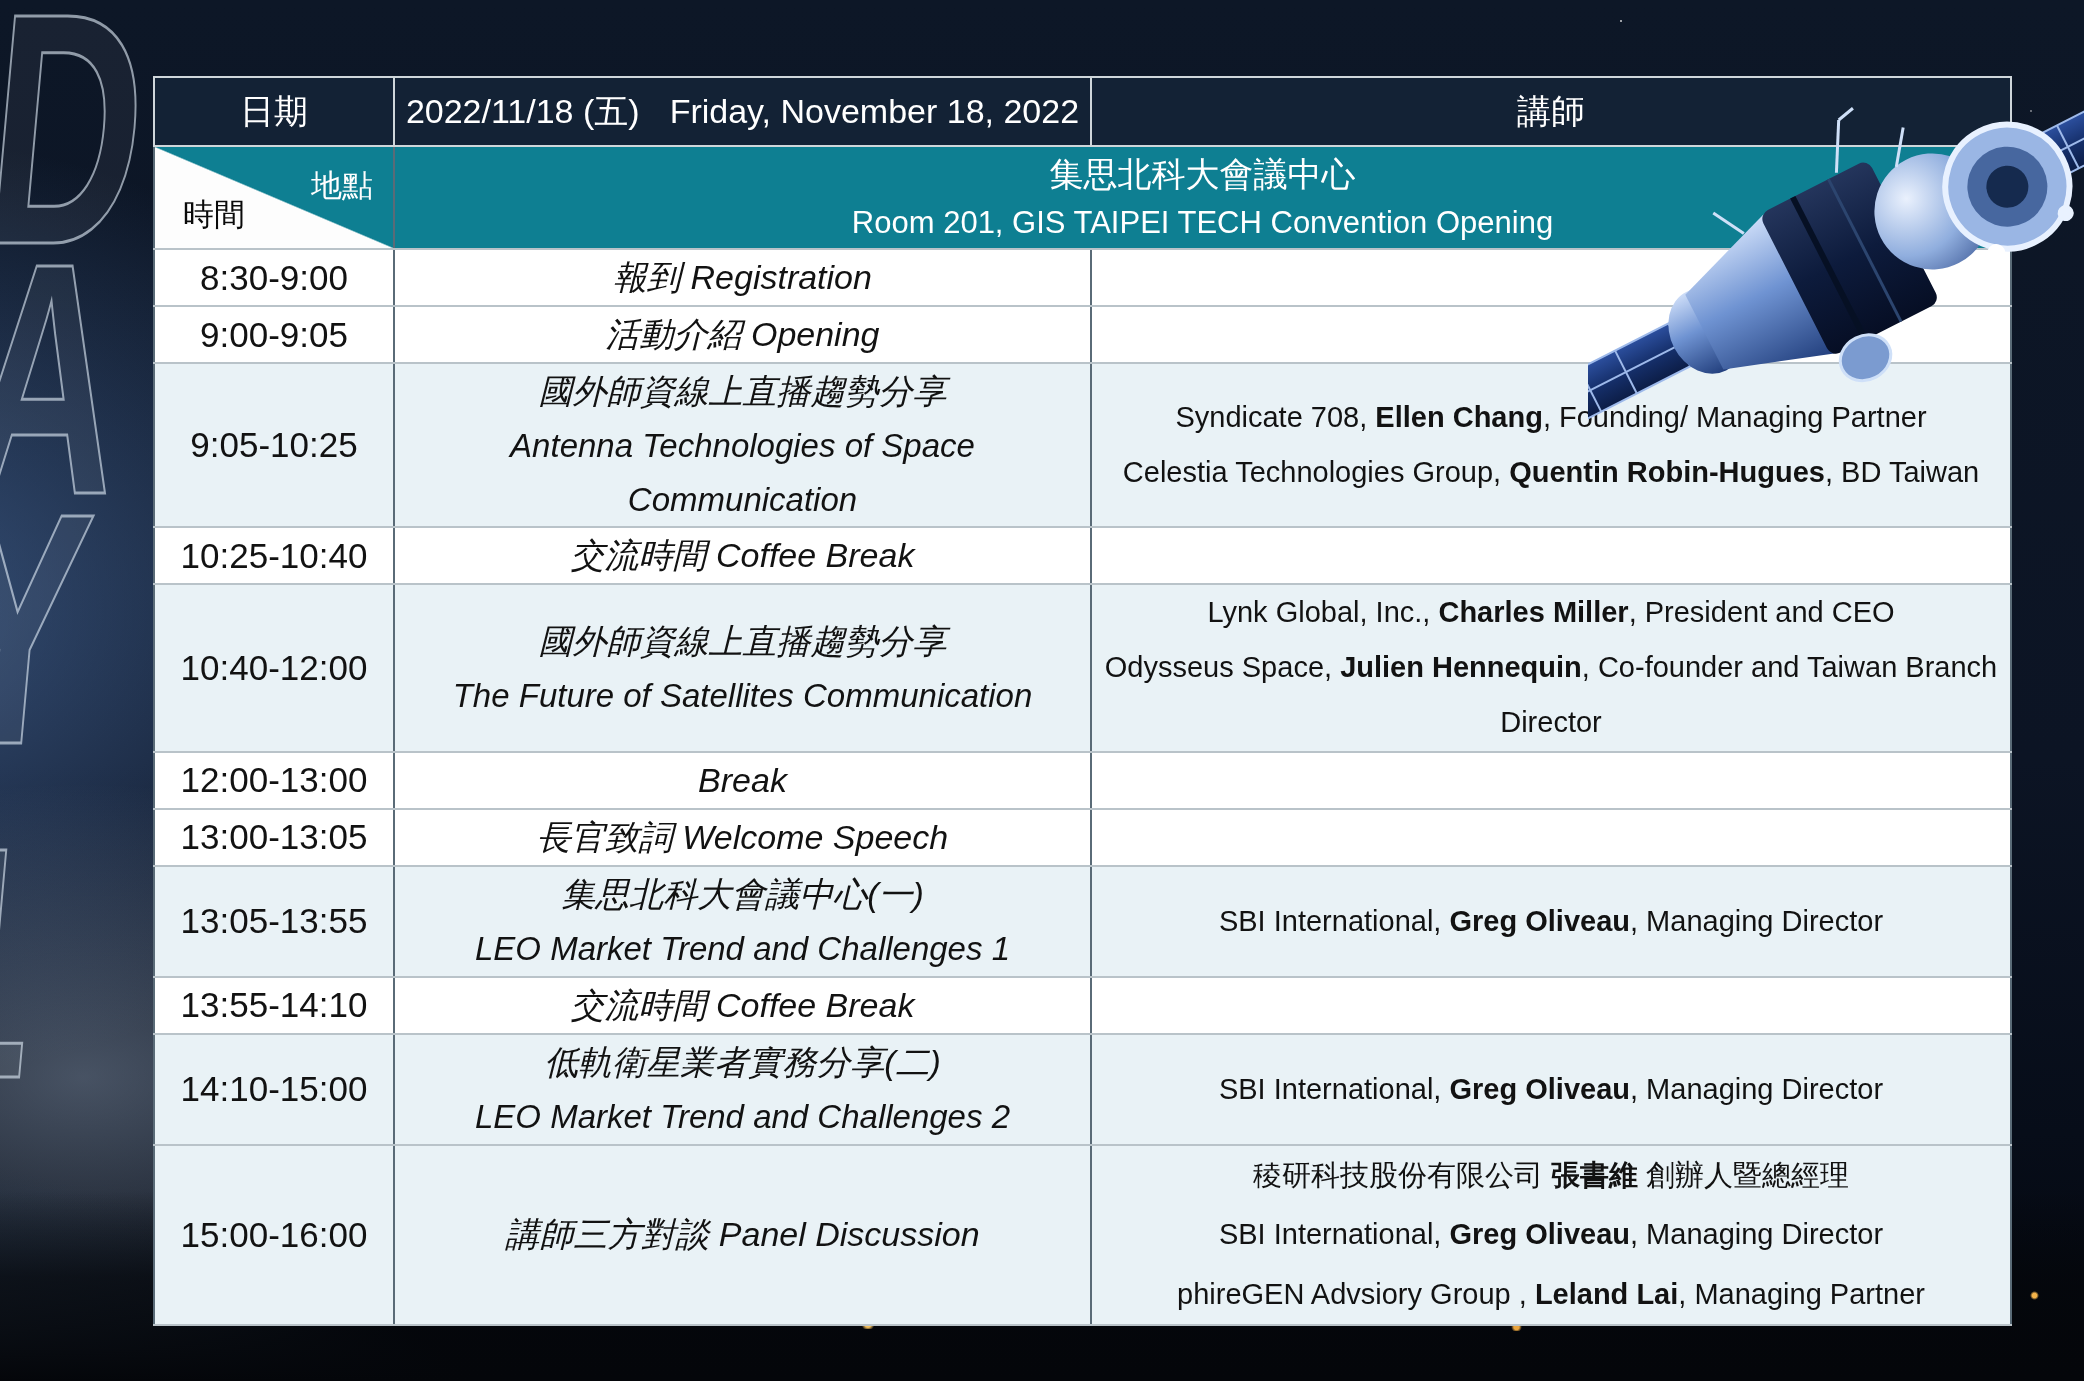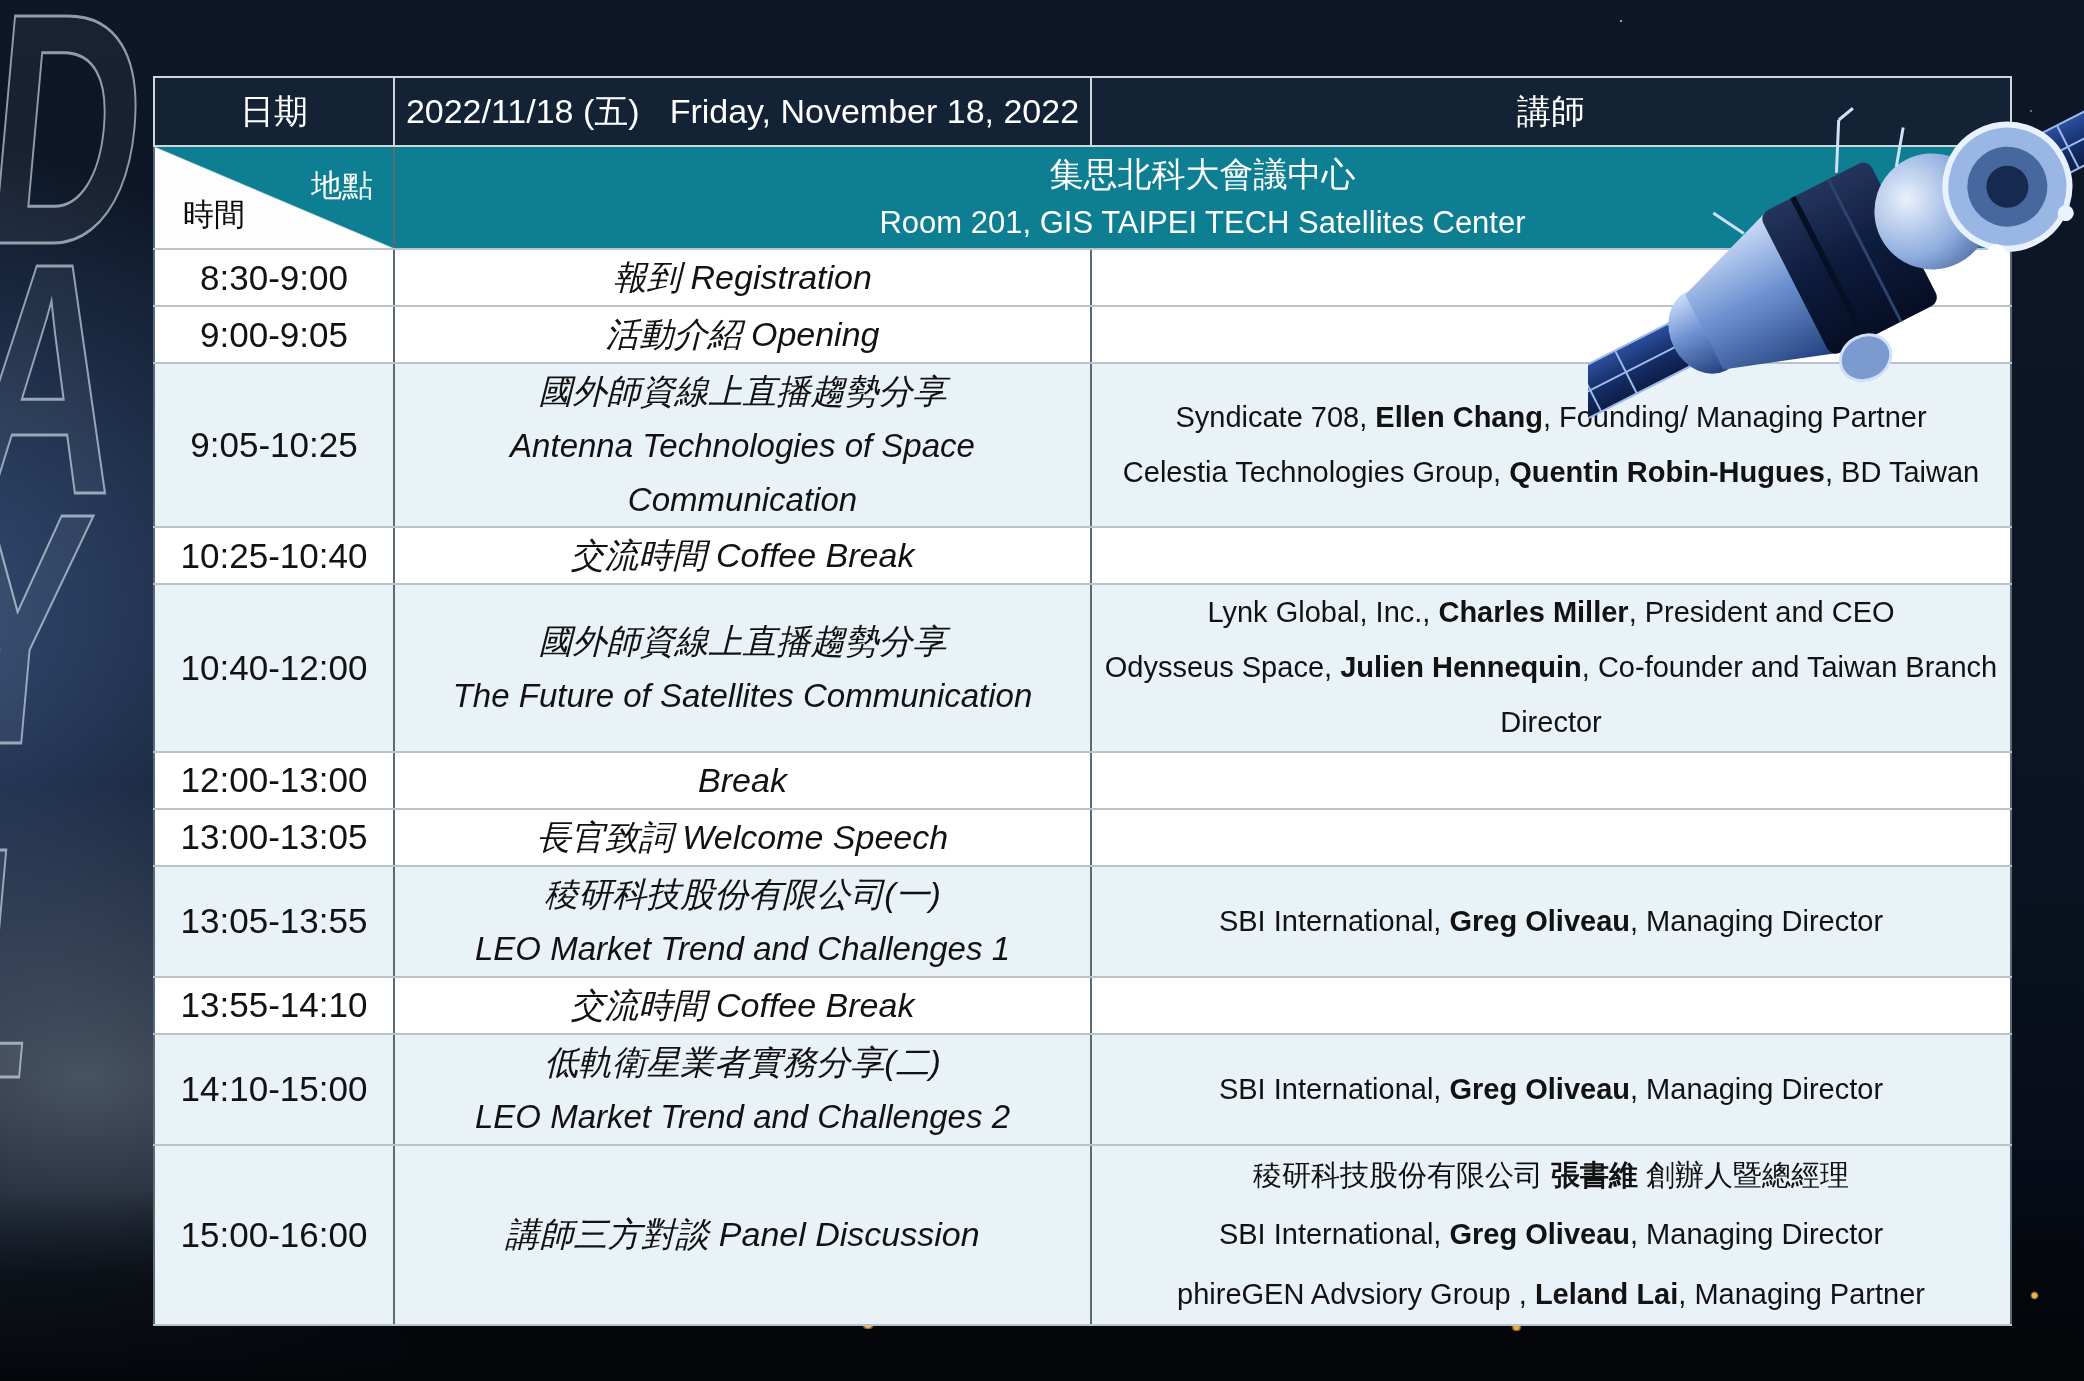--- a/index.html
+++ b/index.html
@@ -115,21 +115,21 @@
     </td>
     <td><span>講師</span></td>
   </tr>
   <tr class="loc">
     <td class="corner-cell">
       <span class="corner-top">地點</span>
       <span class="corner-bottom">時間</span>
     </td>
     <td class="venue-cell" colspan="2">
       <div class="zh">集思北科大會議中心</div>
-      <div class="en">Room 201, GIS TAIPEI TECH Satellites Center</div>
+      <div class="en">Room 201, GIS TAIPEI TECH Convention Opening</div>
     </td>
   </tr>
   </tbody>
     <tbody id="schedBody">
       <tr class="short">
         <td class="time-cell">8:30-9:00</td>
         <td class="topic-cell">
           <div class="zh">報到 Registration</div>
         </td>
         <td class="spk-cell"></td>
@@ -180,21 +180,21 @@
       <tr class="short">
         <td class="time-cell">13:00-13:05</td>
         <td class="topic-cell">
           <div class="zh">長官致詞 Welcome Speech</div>
         </td>
         <td class="spk-cell"></td>
       </tr>
       <tr class="tall">
         <td class="time-cell">13:05-13:55</td>
         <td class="topic-cell">
-          <div class="zh">稜研科技股份有限公司(一)</div>
+          <div class="zh">集思北科大會議中心(一)</div>
           <div class="en">LEO Market Trend and Challenges 1</div>
         </td>
         <td class="spk-cell">
           <div><span>SBI International, </span><span class="b">Greg Oliveau</span><span>, Managing Director</span></div>
         </td>
       </tr>
       <tr class="short">
         <td class="time-cell">13:55-14:10</td>
         <td class="topic-cell">
           <div class="zh">交流時間 Coffee Break</div>

